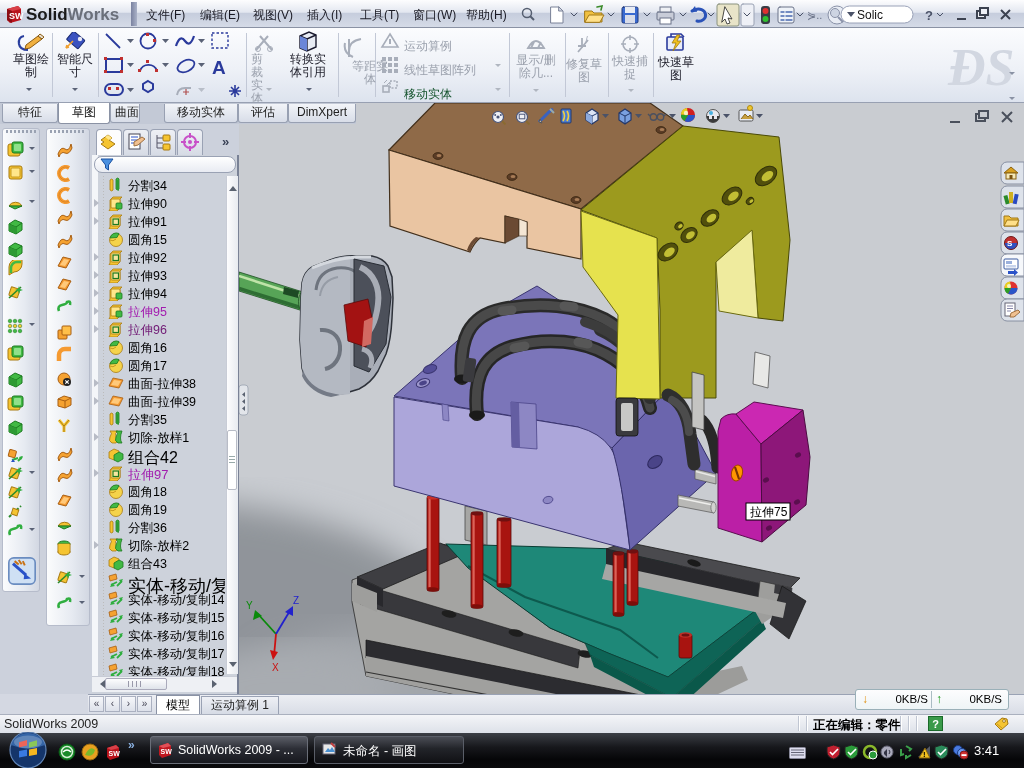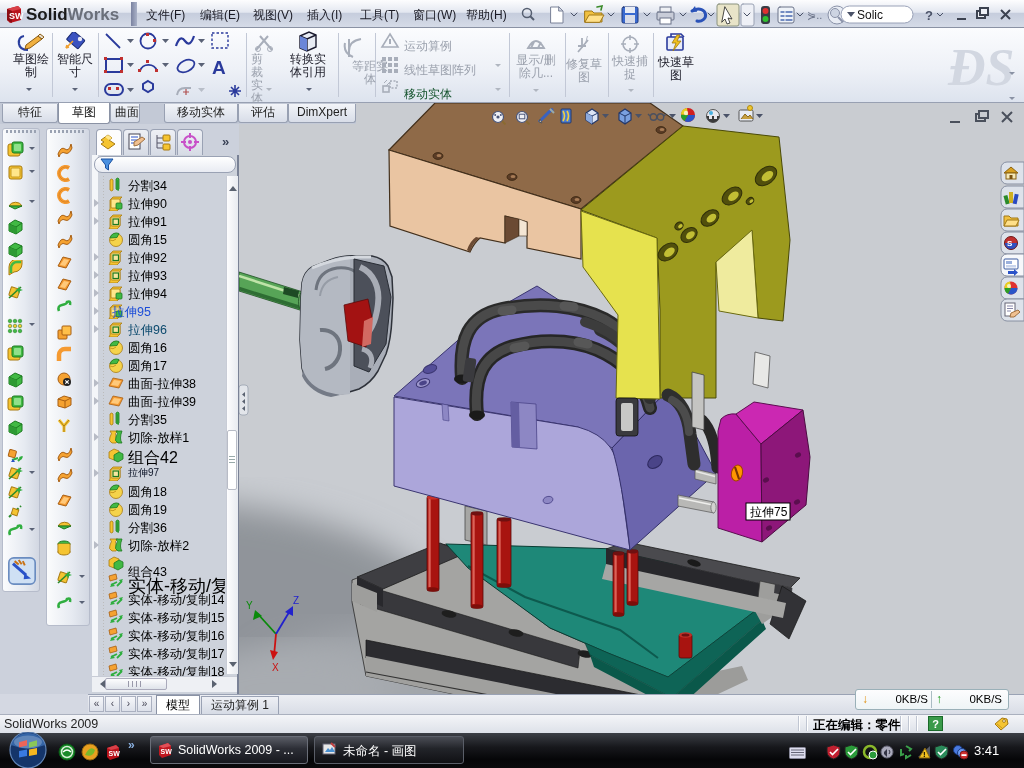--- a/index.html
+++ b/index.html
@@ -806,28 +806,28 @@
       <rect x="3" y="4" width="9" height="9" rx="1" fill="#ffe68a" stroke="#a87b13" stroke-width="0.8"></rect>
       <rect x="8" y="8" width="6" height="6" rx="1" fill="#41b944" stroke="#1c7a20" stroke-width="0.8"></rect>
     </svg>
     <div class="abs" style="left:36px;top:110px;font-size:12.5px;color:#000;white-space:nowrap">拉伸94</div>
     <div class="abs" style="left:2px;top:131px;width:0;height:0;border:4px solid transparent;border-left:5px solid #b8bcc6"></div>
     <svg class="abs" style="left:16px;top:127px" width="16" height="16" viewBox="0 0 16 16">
       <path d="M2,5 l3,-3 h9 l-2,2 v9 l-3,3 h-8 l1,-2 z" fill="#f5c431" stroke="#a87b13" stroke-width="0.8"></path>
       <rect x="3" y="4" width="9" height="9" rx="1" fill="#ffe68a" stroke="#a87b13" stroke-width="0.8"></rect>
       <rect x="8" y="8" width="6" height="6" rx="1" fill="#41b944" stroke="#1c7a20" stroke-width="0.8"></rect>
     </svg>
-    <div class="abs" style="left:20px;top:128px;font-size:12.5px;color:#1d4ed8;white-space:nowrap">拉伸95</div>
+    <div class="abs" style="left:36px;top:128px;font-size:12.5px;color:#a21caf;white-space:nowrap">拉伸95</div>
     <div class="abs" style="left:2px;top:149px;width:0;height:0;border:4px solid transparent;border-left:5px solid #b8bcc6"></div>
     <svg class="abs" style="left:16px;top:145px" width="16" height="16" viewBox="0 0 16 16">
       <path d="M2,5 l3,-3 h9 l-2,2 v9 l-3,3 h-8 l1,-2 z" fill="#f5c431" stroke="#a87b13" stroke-width="0.8"></path>
       <rect x="3" y="4" width="9" height="9" rx="1" fill="#ffe68a" stroke="#a87b13" stroke-width="0.8"></rect>
       <rect x="5" y="6" width="5.5" height="5.5" fill="#f5e7a0" stroke="#1c7a20" stroke-width="1.2"></rect>
     </svg>
-    <div class="abs" style="left:36px;top:146px;font-size:12.5px;color:#0c4a6e;white-space:nowrap">拉伸96</div>
+    <div class="abs" style="left:36px;top:146px;font-size:12.5px;color:#701a75;white-space:nowrap">拉伸96</div>
     <svg class="abs" style="left:16px;top:163px" width="16" height="16" viewBox="0 0 16 16">
       <circle cx="8" cy="9" r="6.5" fill="#f5d34a" stroke="#a87b13" stroke-width="0.8"></circle>
       <path d="M2,7 a6.5,6.5 0 0 1 9,-4.5 l-2,4 z" fill="#41b944" stroke="#1c7a20" stroke-width="0.8"></path>
       <path d="M2,9 q3,2 6,-1" fill="none" stroke="#c89a20"></path>
     </svg>
     <div class="abs" style="left:36px;top:164px;font-size:12.5px;color:#000;white-space:nowrap">圆角16</div>
     <svg class="abs" style="left:16px;top:181px" width="16" height="16" viewBox="0 0 16 16">
       <circle cx="8" cy="9" r="6.5" fill="#f5d34a" stroke="#a87b13" stroke-width="0.8"></circle>
       <path d="M2,7 a6.5,6.5 0 0 1 9,-4.5 l-2,4 z" fill="#41b944" stroke="#1c7a20" stroke-width="0.8"></path>
       <path d="M2,9 q3,2 6,-1" fill="none" stroke="#c89a20"></path>
@@ -861,21 +861,21 @@
       <path d="M1,5 l5,-3 5,2 v6 l-5,3 -5,-2 z" fill="#f5c431" stroke="#a87b13" stroke-width="0.8"></path>
       <path d="M6,8 l5,-3 4,2 v5 l-5,3 -4,-2 z" fill="#41b944" stroke="#1c7a20" stroke-width="0.8"></path>
     </svg>
     <div class="abs" style="left:36px;top:272px;font-size:16px;color:#000;white-space:nowrap">组合42</div>
     <div class="abs" style="left:2px;top:293px;width:0;height:0;border:4px solid transparent;border-left:5px solid #b8bcc6"></div>
     <svg class="abs" style="left:16px;top:289px" width="16" height="16" viewBox="0 0 16 16">
       <path d="M2,5 l3,-3 h9 l-2,2 v9 l-3,3 h-8 l1,-2 z" fill="#f5c431" stroke="#a87b13" stroke-width="0.8"></path>
       <rect x="3" y="4" width="9" height="9" rx="1" fill="#ffe68a" stroke="#a87b13" stroke-width="0.8"></rect>
       <rect x="5" y="6" width="5.5" height="5.5" fill="#f5e7a0" stroke="#1c7a20" stroke-width="1.2"></rect>
     </svg>
-    <div class="abs" style="left:36px;top:290px;font-size:10px;color:#0f172a;white-space:nowrap">拉伸97</div>
+    <div class="abs" style="left:36px;top:290px;font-size:13px;color:#a21caf;white-space:nowrap">拉伸97</div>
     <svg class="abs" style="left:16px;top:307px" width="16" height="16" viewBox="0 0 16 16">
       <circle cx="8" cy="9" r="6.5" fill="#f5d34a" stroke="#a87b13" stroke-width="0.8"></circle>
       <path d="M2,7 a6.5,6.5 0 0 1 9,-4.5 l-2,4 z" fill="#41b944" stroke="#1c7a20" stroke-width="0.8"></path>
       <path d="M2,9 q3,2 6,-1" fill="none" stroke="#c89a20"></path>
     </svg>
     <div class="abs" style="left:36px;top:308px;font-size:12.5px;color:#000;white-space:nowrap">圆角18</div>
     <svg class="abs" style="left:16px;top:325px" width="16" height="16" viewBox="0 0 16 16">
       <circle cx="8" cy="9" r="6.5" fill="#f5d34a" stroke="#a87b13" stroke-width="0.8"></circle>
       <path d="M2,7 a6.5,6.5 0 0 1 9,-4.5 l-2,4 z" fill="#41b944" stroke="#1c7a20" stroke-width="0.8"></path>
       <path d="M2,9 q3,2 6,-1" fill="none" stroke="#c89a20"></path>
@@ -890,21 +890,21 @@
     <div class="abs" style="left:2px;top:365px;width:0;height:0;border:4px solid transparent;border-left:5px solid #b8bcc6"></div>
     <svg class="abs" style="left:16px;top:361px" width="16" height="16" viewBox="0 0 16 16">
       <path d="M2,2 q3,2 0,6 q-2,4 2,6 h4 q3,-2 0,-6 q-2,-4 2,-6 z" fill="#f5c431" stroke="#a87b13" stroke-width="0.8"></path>
       <path d="M8,2 q3,2 0,6 q-2,4 2,6 h4 q-3,-4 0,-12 z" fill="#41b944" stroke="#1c7a20" stroke-width="0.8"></path>
     </svg>
     <div class="abs" style="left:36px;top:362px;font-size:12.5px;color:#000;white-space:nowrap">切除-放样2</div>
     <svg class="abs" style="left:16px;top:379px" width="16" height="16" viewBox="0 0 16 16">
       <path d="M1,5 l5,-3 5,2 v6 l-5,3 -5,-2 z" fill="#f5c431" stroke="#a87b13" stroke-width="0.8"></path>
       <path d="M6,8 l5,-3 4,2 v5 l-5,3 -4,-2 z" fill="#41b944" stroke="#1c7a20" stroke-width="0.8"></path>
     </svg>
-    <div class="abs" style="left:36px;top:388px;font-size:12.5px;color:#000;white-space:nowrap">组合43</div>
+    <div class="abs" style="left:36px;top:380px;font-size:12.5px;color:#000;white-space:nowrap">组合43</div>
     <svg class="abs" style="left:16px;top:397px" width="16" height="16" viewBox="0 0 16 16">
       <polygon points="1,3 8,1 9,6 2,8" fill="#f5a231" stroke="#a85f13" stroke-width="0.8"></polygon>
       <path d="M3,12 l6,-3 M9,13 l5,-5" stroke="#2fae3f" stroke-width="1.8" fill="none"></path>
       <polygon points="13,10 15,6 11,7" fill="#2fae3f"></polygon>
       <polygon points="2,14 7,13 4,10" fill="#2fae3f"></polygon>
     </svg>
     <div class="abs" style="left:36px;top:398px;font-size:18px;color:#000;white-space:nowrap">实体-移动/复制13</div>
     <svg class="abs" style="left:16px;top:415px" width="16" height="16" viewBox="0 0 16 16">
       <polygon points="1,3 8,1 9,6 2,8" fill="#f5a231" stroke="#a85f13" stroke-width="0.8"></polygon>
       <path d="M3,12 l6,-3 M9,13 l5,-5" stroke="#2fae3f" stroke-width="1.8" fill="none"></path>

